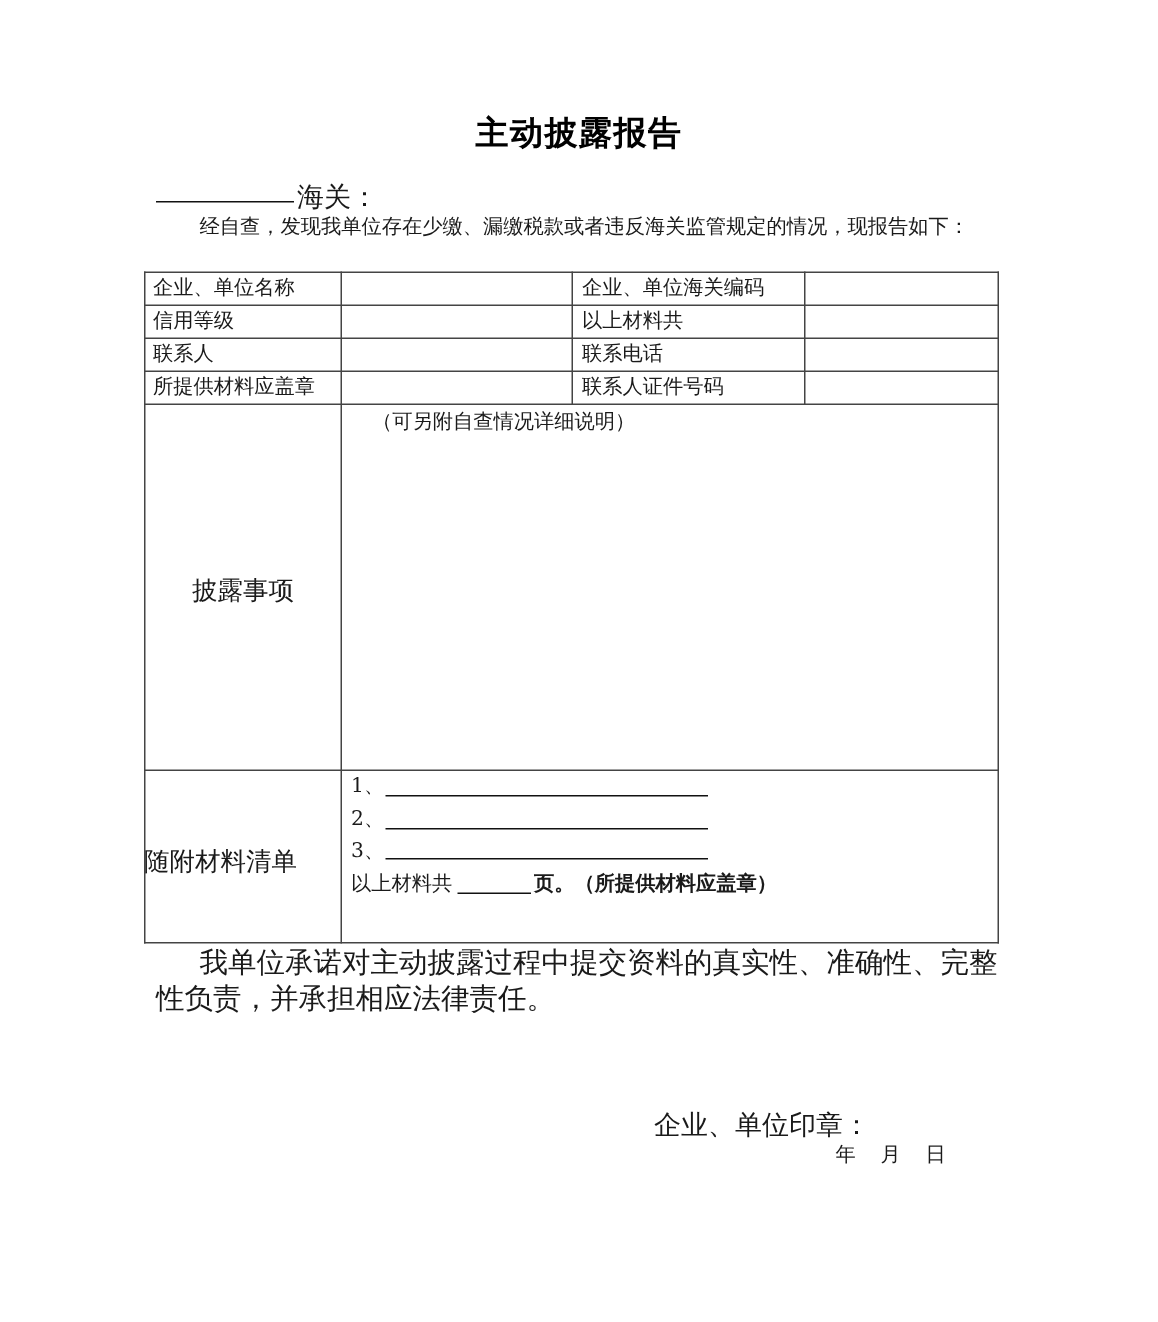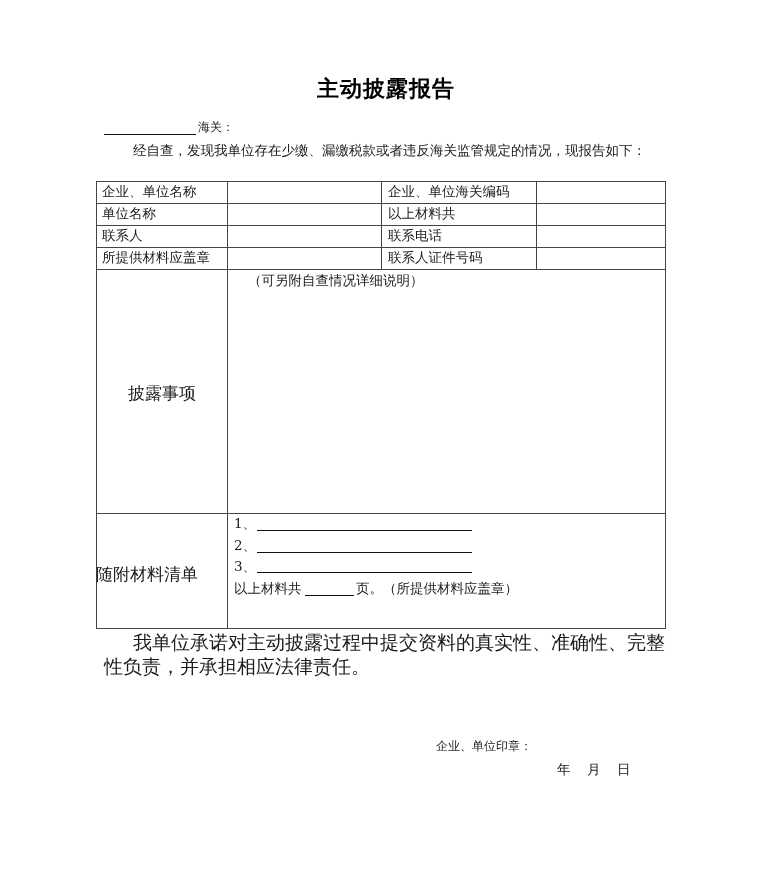--- a/index.html
+++ b/index.html
@@ -11,33 +11,33 @@
   .abs { position: absolute; }
   .title {
     left: 0; width: 772px; top: 74px; text-align: center;
     font-family: "DejaVu Sans", "Liberation Sans", sans-serif;
     font-size: 22px; font-weight: bold; color: #000; letter-spacing: 1px;
   }
   .addressee-line {
     left: 104px; top: 134px; width: 92px; border-bottom: 1px solid #111;
   }
   .addressee {
-    left: 198px; top: 119px; font-size: 12px;
+    left: 198px; top: 119px; font-size: 18px;
   }
   .intro {
     left: 133px; top: 142px; font-size: 13.5px; white-space: nowrap;
   }
   .hline { position: absolute; height: 0; border-top: 1.5px solid #444; }
   .vline { position: absolute; width: 0; border-left: 1.5px solid #444; }
   .cell-label { position: absolute; font-size: 13.5px; white-space: nowrap; }
   .center-label { position: absolute; font-size: 17px; text-align: center; white-space: nowrap; }
   .uline { position: absolute; height: 0; border-top: 1px solid #111; }
   .list-num { position: absolute; font-size: 13.5px; }
   .pledge { left: 104px; top: 630px; width: 572px; font-size: 19px; line-height: 24px; text-indent: 29px; }
-  .seal { left: 436px; top: 738px; font-size: 12px; }
+  .seal { left: 436px; top: 738px; font-size: 18px; }
   .date { top: 761px; font-size: 13.5px; }
 </style>
 </head>
 <body>
 
 <div>
 
   <div class="abs title">主动披露报告</div>
 
   <div class="abs addressee-line"></div>
@@ -58,21 +58,21 @@
     <div class="vline" style="left:227px; top:181px; height:448px;"></div>
     <div class="vline" style="left:381px; top:181px; height:89px;"></div>
     <div class="vline" style="left:536px; top:181px; height:89px;"></div>
     <div class="vline" style="left:665px; top:181px; height:448px;"></div>
 
     <div class="cell-label" style="left:102px; top:183px;">企业、单位名称</div>
     <div class="abs" style="left:229px; top:183px; width:150px; height:19px;"></div>
     <div class="cell-label" style="left:388px; top:183px;">企业、单位海关编码</div>
     <div class="abs" style="left:538px; top:183px; width:125px; height:19px;"></div>
 
-    <div class="cell-label" style="left:102px; top:205px;">单位名称</div>
+    <div class="cell-label" style="left:102px; top:205px;">信用等级</div>
     <div class="abs" style="left:229px; top:205px; width:150px; height:19px;"></div>
     <div class="cell-label" style="left:388px; top:205px;">以上材料共</div>
     <div class="abs" style="left:538px; top:205px; width:125px; height:19px;"></div>
 
     <div class="cell-label" style="left:102px; top:227px;">联系人</div>
     <div class="abs" style="left:229px; top:227px; width:150px; height:19px;"></div>
     <div class="cell-label" style="left:388px; top:227px;">联系电话</div>
     <div class="abs" style="left:538px; top:227px; width:125px; height:19px;"></div>
 
     <div class="cell-label" style="left:102px; top:249px;">所提供材料应盖章</div>
@@ -90,21 +90,21 @@
     <div class="uline" style="left:257px; top:530px; width:215px;"></div>
 
     <div class="list-num" style="left:234px; top:537px;">2、</div>
     <div class="uline" style="left:257px; top:552px; width:215px;"></div>
 
     <div class="list-num" style="left:234px; top:558px;">3、</div>
     <div class="uline" style="left:257px; top:572px; width:215px;"></div>
 
     <div class="cell-label" style="left:234px; top:580px;">以上材料共</div>
     <div class="uline" style="left:305px; top:595px; width:49px;"></div>
-    <div class="cell-label" style="left:356px; top:580px;">页。（所提供材料应盖章）</div>
+    <div class="cell-label" style="left:356px; top:580px;font-weight:bold;">页。（所提供材料应盖章）</div>
   </div>
 
   <div class="abs pledge">我单位承诺对主动披露过程中提交资料的真实性、准确性、完整性负责，并承担相应法律责任。</div>
 
   <div class="abs seal">企业、单位印章：</div>
   <div class="abs date" style="left:557px;">年</div>
   <div class="abs date" style="left:587px;">月</div>
   <div class="abs date" style="left:617px;">日</div>
 
 </div>

